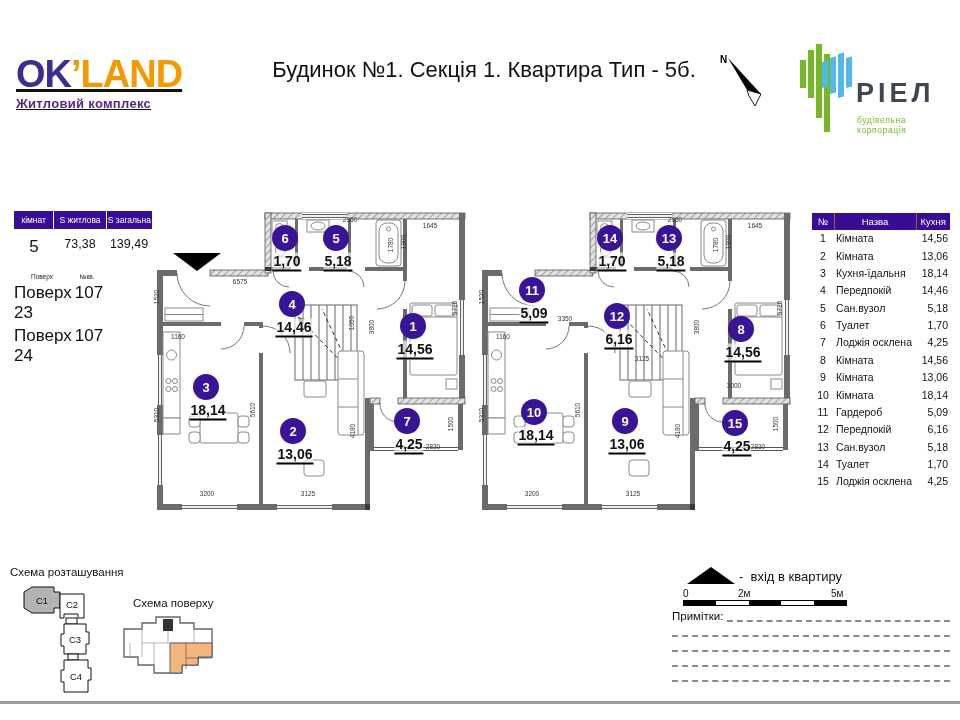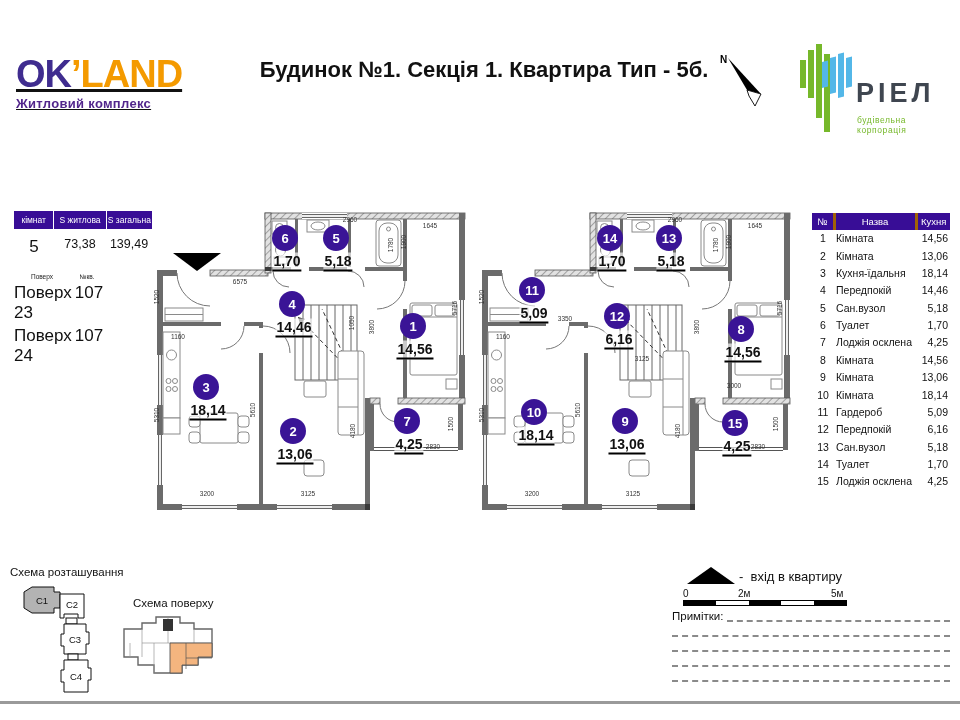--- a/index.html
+++ b/index.html
@@ -5,21 +5,21 @@
   html,body{margin:0;padding:0;background:#fff;}
   .page{position:relative;width:960px;height:720px;background:#fff;overflow:hidden;
         font-family:"Liberation Sans",sans-serif;color:#111;}
   .abs{position:absolute;}
 
   
   .logo-line{font-weight:800;font-size:38px;letter-spacing:-1px;line-height:1;}
   .logo-p1{color:var(--logo-purple,#3f2c8f);}
   .logo-p2{color:var(--logo-orange,#f49a00);}
   .logo-tag{font-weight:700;font-size:13px;color:#52268c;margin-top:3px;letter-spacing:.3px;}
-  .doc-title{font-size:22px;font-weight:700;white-space:nowrap;}
+  .doc-title{font-size:22px;font-weight:400;white-space:nowrap;}
   .riel-name{font-size:27px;font-weight:700;letter-spacing:4px;color:#3f4650;line-height:1;}
   .riel-tag{font-size:8.5px;color:#76b82a;letter-spacing:.6px;margin-top:3px;}
 
   
   .sum-head{display:flex;background:var(--accent,#380d96);color:#fff;font-size:8.5px;text-align:center;}
   .sum-head span{padding:4px 0;border-left:1px solid #fff;}
   .sum-head span:first-child{border-left:none;}
   .sh1{width:40px;} .sh2{width:52px;} .sh3{width:46px;}
   .sum-vals{display:flex;margin-top:8px;}
   .sum-vals span{text-align:center;font-size:12.5px;}
@@ -27,21 +27,21 @@
   .sum-sub{display:flex;margin-top:16px;font-size:6.5px;color:#222;}
   .sum-sub span{text-align:center;}
   .ss1{width:56px;} .ss2{width:34px;}
   .sum-row{display:flex;font-size:17px;margin-top:3px;}
   .sum-row span:first-child{width:60px;}
   .sum-row span:last-child{width:30px;text-align:center;}
 
   
   table.rooms{border-collapse:collapse;width:138px;}
   table.rooms th{background:var(--accent,#380d96);color:#fff;font-weight:400;font-size:9.5px;
-     padding:3px 2px;border-left:3px solid #a16207;}
+     padding:3px 2px;border-left:1px solid #a16207;}
   table.rooms th:first-child{border-left:none;}
   table.rooms td{font-size:10.5px;padding:2.2px 2px;line-height:13px;}
   td.c-num{text-align:center;width:18px;}
   td.c-area{text-align:right;width:30px;padding-right:2px;}
 
   
   .plan{width:320px;height:305px;}
   .badge{position:absolute;width:26px;height:26px;border-radius:50%;background:var(--badge,#3a1496);
      color:#fff;font-weight:700;font-size:13px;display:flex;align-items:center;justify-content:center;
      transform:translate(-50%,-50%);}

